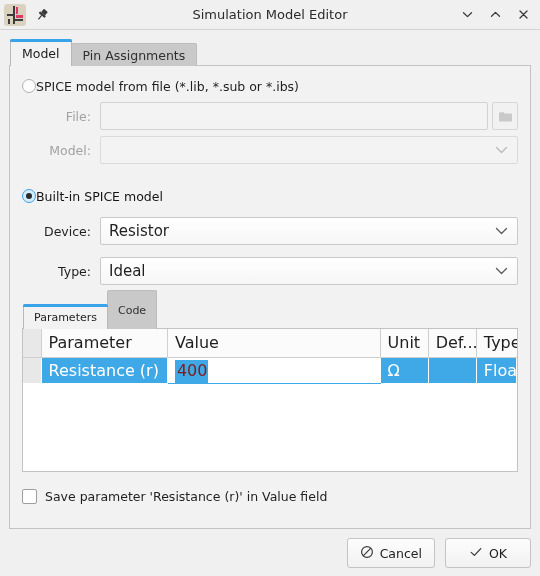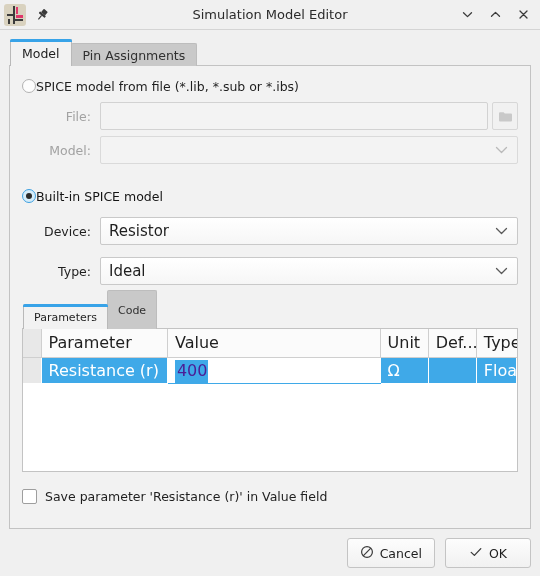--- a/index.html
+++ b/index.html
@@ -347,21 +347,21 @@
   }
   td.editing {
     background: #ffffff;
     border: 1px solid #3fa9e8;
     padding: 0 5px;
     color: #1f1f1f;
     position: relative;
   }
   .sel-text {
     background: #3fa9e8;
-    color: #4c1d95;
+    color: #7f1d1d;
     padding: 1px 1px 19px 2px;
   }
 
   
   .check-row {
     display: flex;
     align-items: center;
     gap: 8px;
     margin-top: 17px;
   }

